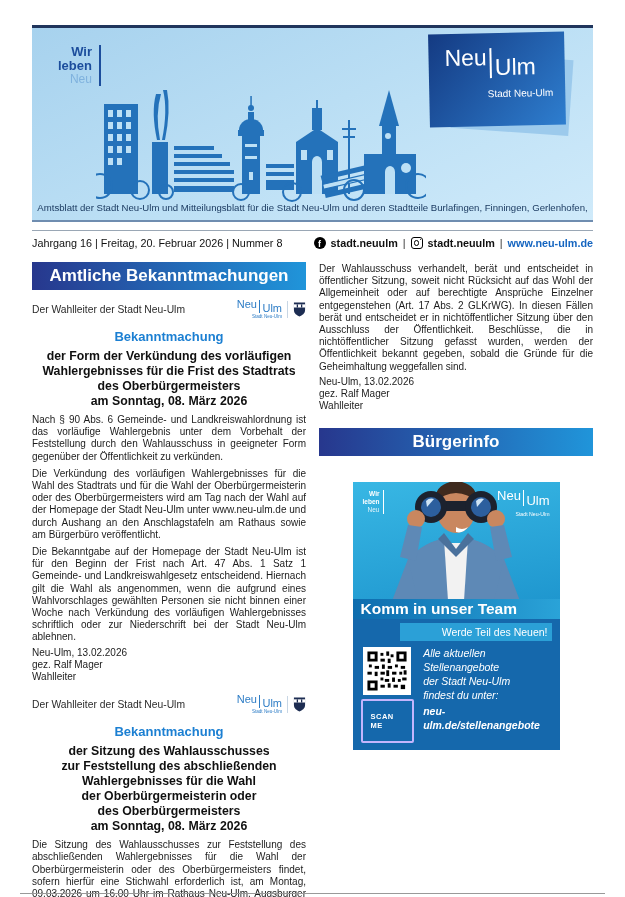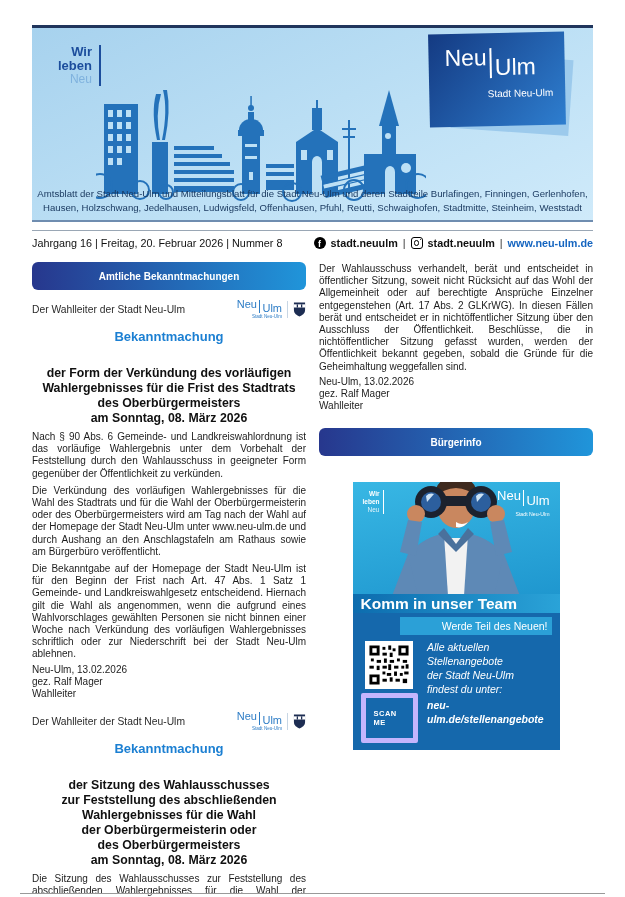--- a/index.html
+++ b/index.html
@@ -43,33 +43,33 @@
   .ig-icon::before{content:"";position:absolute;left:2px;top:2px;width:3.5px;height:3.5px;
      border:1.3px solid #000;border-radius:50%;}
   .ig-icon::after{content:"";position:absolute;right:0.5px;top:0.5px;width:1.6px;height:1.6px;
      background:#000;border-radius:50%;}
   .website{color:#1565c0;text-align:right;}
 
   
   .columns{position:absolute;left:32px;top:262px;width:561px;display:flex;gap:13px;}
   .col{width:274px;box-sizing:border-box;}
   .section-banner{height:28px;background:linear-gradient(90deg,#27378d 0%,#2095da 100%);
-     color:#fff;font-weight:bold;font-size:10px;display:flex;align-items:center;justify-content:center;border-radius:6px;}
+     color:#fff;font-weight:bold;font-size:17px;display:flex;align-items:center;justify-content:center;}
   .issuer-row{margin-top:8px;display:flex;justify-content:space-between;align-items:center;
      font-size:10.3px;color:#2b2b2b;height:22px;}
   .logo-mini{display:flex;align-items:center;gap:5px;}
   .mini-wm{color:#2e7dc6;line-height:1;}
   .mini-wm .wordmark{font-size:11px;}
   .mini-wm .wm-bar{width:1.5px;height:13px;background:#2e7dc6;margin:1px 2px 0 2px;}
   .mini-wm .wm-ulm{margin-top:4px;}
   .mini-sub{font-size:4.6px;text-align:right;margin-top:1px;color:#2e7dc6;}
   .logo-divider{width:1px;height:17px;background:#c8d6e4;}
 
   .notice-label{margin-top:9px;text-align:center;color:#1b7fd2;font-weight:bold;font-size:13px;}
-  .notice-title{margin-top:22px;text-align:center;font-weight:bold;font-size:12.3px;
+  .notice-title{margin-top:5px;text-align:center;font-weight:bold;font-size:12.3px;
      line-height:15px;color:#101010;}
   .para{margin-top:5px;font-size:10px;line-height:12.2px;text-align:justify;color:#1c1c1c;}
   .sig{margin-top:3px;font-size:10px;line-height:12.2px;}
   .mt10{margin-top:10px;}
 
   
   .buergerinfo-banner{margin-top:16px;}
   .ad-card{width:207px;height:268px;margin:26px auto 0;display:flex;flex-direction:column;}
   .ad-photo{height:148px;background:linear-gradient(170deg,#38b7e4 0%,#1f97cf 100%);
      position:relative;overflow:hidden;}
@@ -85,21 +85,21 @@
      width:156px;height:126px;}
   .ad-headline{height:26px;background:linear-gradient(90deg,#0d6cae 0%,#2aa3d8 100%);
      color:#fff;font-weight:bold;font-size:15.5px;display:flex;align-items:center;padding-left:8px;}
   .ad-bottom{flex:1;background:#1568ac;padding:4px 8px 7px;box-sizing:border-box;color:#fff;
      display:flex;flex-direction:column;}
   .ad-subheadline{margin-left:auto;width:152px;box-sizing:border-box;background:#2ba0d7;
      font-size:10.5px;text-align:right;padding:3px 4px;}
   .ad-row{display:flex;gap:9px;margin-top:6px;align-items:flex-start;}
   .qr-wrap{display:flex;flex-direction:column;gap:4px;align-items:center;}
   .qr{width:48px;height:48px;background:#fff;padding:3px;box-sizing:border-box;}
-  .scan-btn{border:5px solid #c4b5fd;font-size:7.5px;font-weight:bold;padding:11px 8px;
+  .scan-btn{border:2px solid #c4b5fd;font-size:7.5px;font-weight:bold;padding:11px 8px;
      letter-spacing:.5px;border-radius:2px;}
   .ad-text{font-size:10.5px;line-height:1.32;font-style:italic;}
   .ad-link{font-weight:bold;font-size:10.5px;margin-top:2px;}
 
   .hairline-bottom{position:absolute;left:20px;right:20px;bottom:3px;border-top:1px solid #999;}
 </style>
 </head>
 <body>
 
 <div class="page">
@@ -197,21 +197,20 @@
           <circle cx="70" cy="108" r="7"></circle>
         <circle cx="145" cy="108" r="8"></circle>
           <circle cx="196" cy="108" r="9"></circle>
           <circle cx="258" cy="106" r="10"></circle>
           <circle cx="322" cy="102" r="12"></circle>
       </g>
     </svg>
 
     <div class="header-desc">
       <div>Amtsblatt der Stadt Neu-Ulm und Mitteilungsblatt für die Stadt Neu-Ulm und deren Stadtteile Burlafingen, Finningen, Gerlenhofen,</div>
-      <div>Hausen, Holzschwang, Jedelhausen, Ludwigsfeld, Offenhausen, Pfuhl, Reutti, Schwaighofen, Stadtmitte, Steinheim, Weststadt</div>
     </div>
   </div>
 
   <div class="hairline-top"></div>
   <div class="meta-row">
     <div>Jahrgang 16  |  Freitag, 20. Februar 2026  |  Nummer 8</div>
     <div class="meta-right">
       <span class="fb-icon"></span>
       <span>stadt.neuulm</span>
       <span class="meta-sep">|</span>

